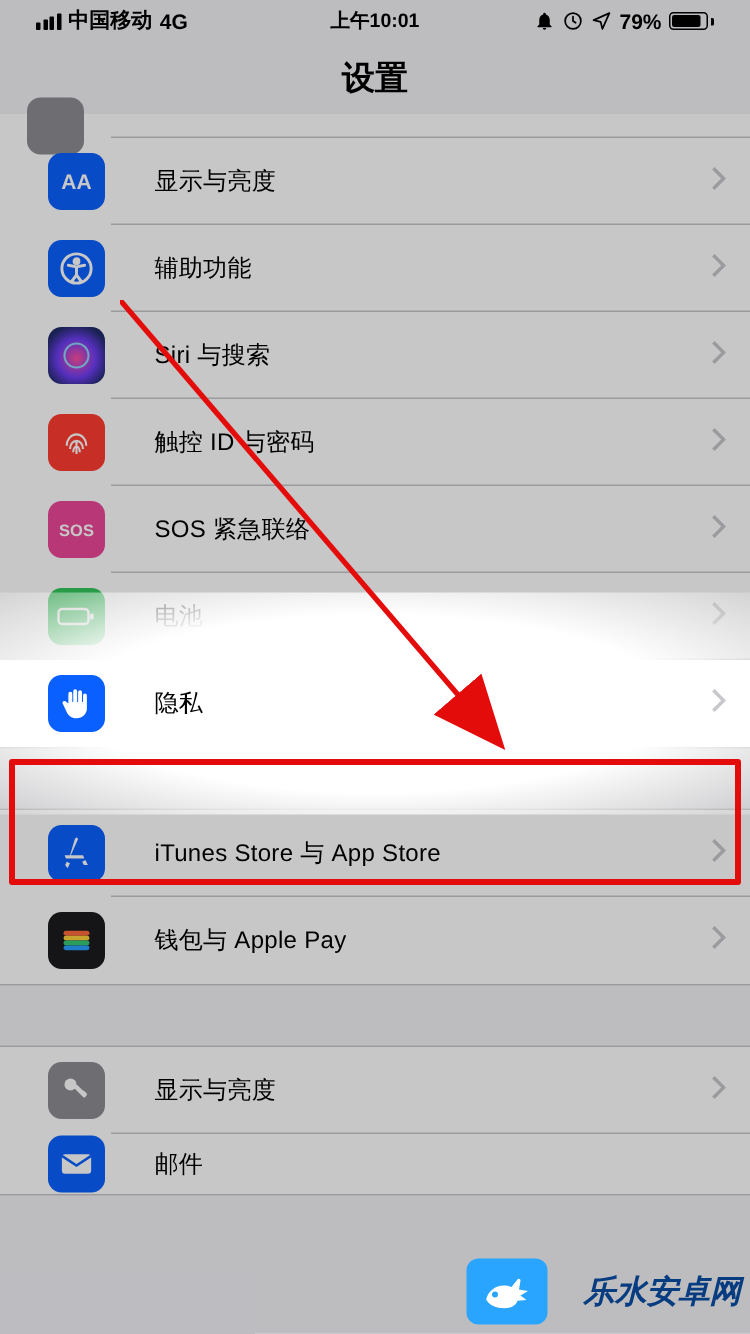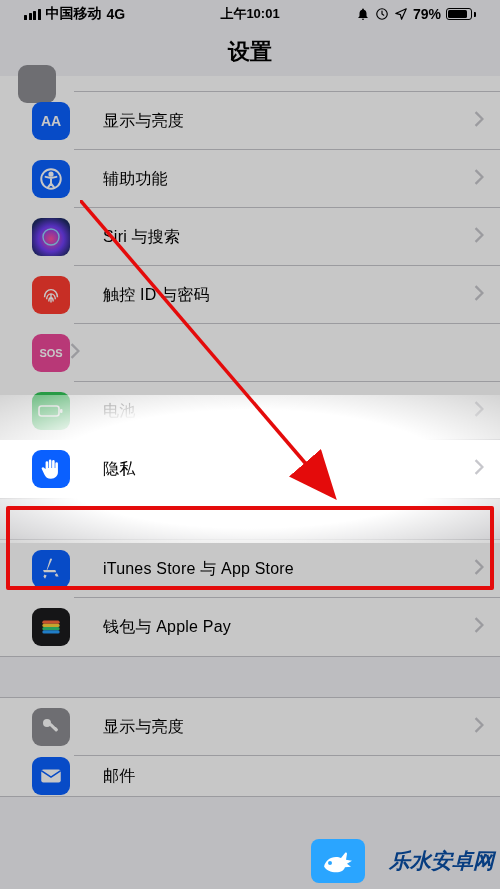--- a/index.html
+++ b/index.html
@@ -144,20 +144,21 @@
             <path d="M1 1l6 6-6 6"></path>
           </svg></span>
     </div>
 
     <div class="row">
       <div class="icon" style="background:#ec4899">
         <svg width="30" height="20" viewBox="0 0 30 14">
             <text x="15" y="11" text-anchor="middle" font-size="11" font-weight="800" fill="#fff">SOS</text>
           </svg>
       </div>
+      <span class="lbl">SOS 紧急联络</span>
       <span class="chev"><svg width="10" height="16" viewBox="0 0 8 14" fill="none" stroke="currentColor" stroke-width="2">
             <path d="M1 1l6 6-6 6"></path>
           </svg></span>
     </div>
 
     <div class="row">
       <div class="icon" style="background:#33c759">
         <svg width="28" height="18" viewBox="0 0 28 16" fill="none">
             <rect x="2" y="3" width="20" height="10" rx="2.5" stroke="#fff" stroke-width="1.6"></rect>
             <rect x="23" y="6" width="2.5" height="4" rx="1" fill="#fff"></rect>

